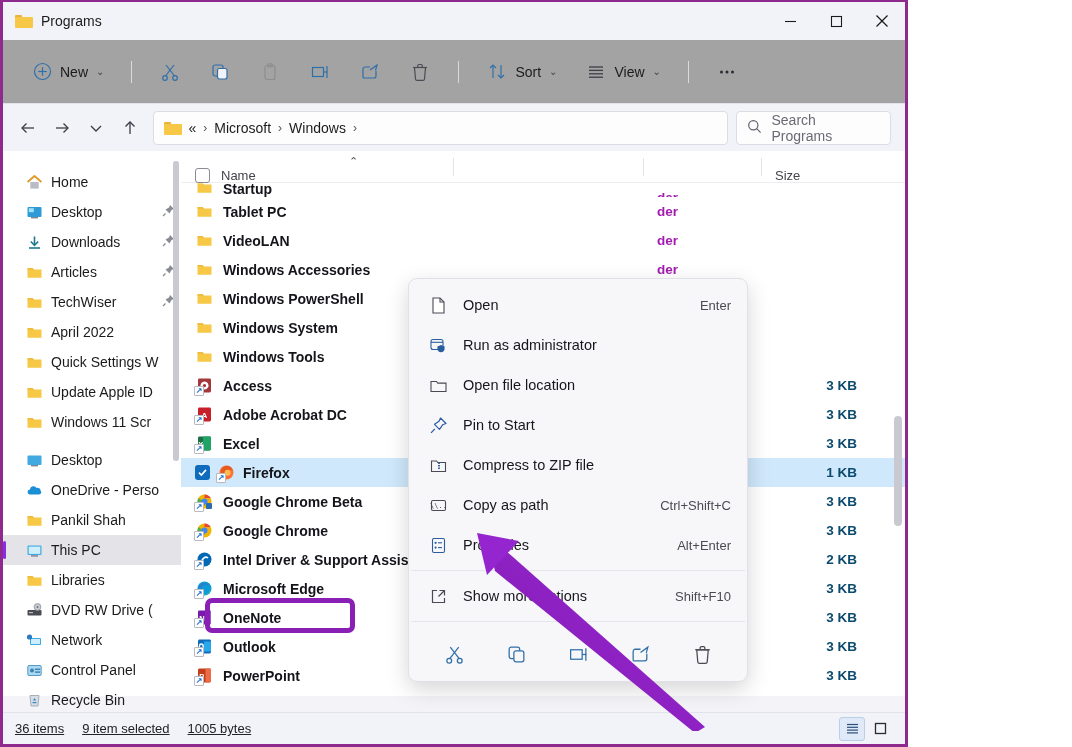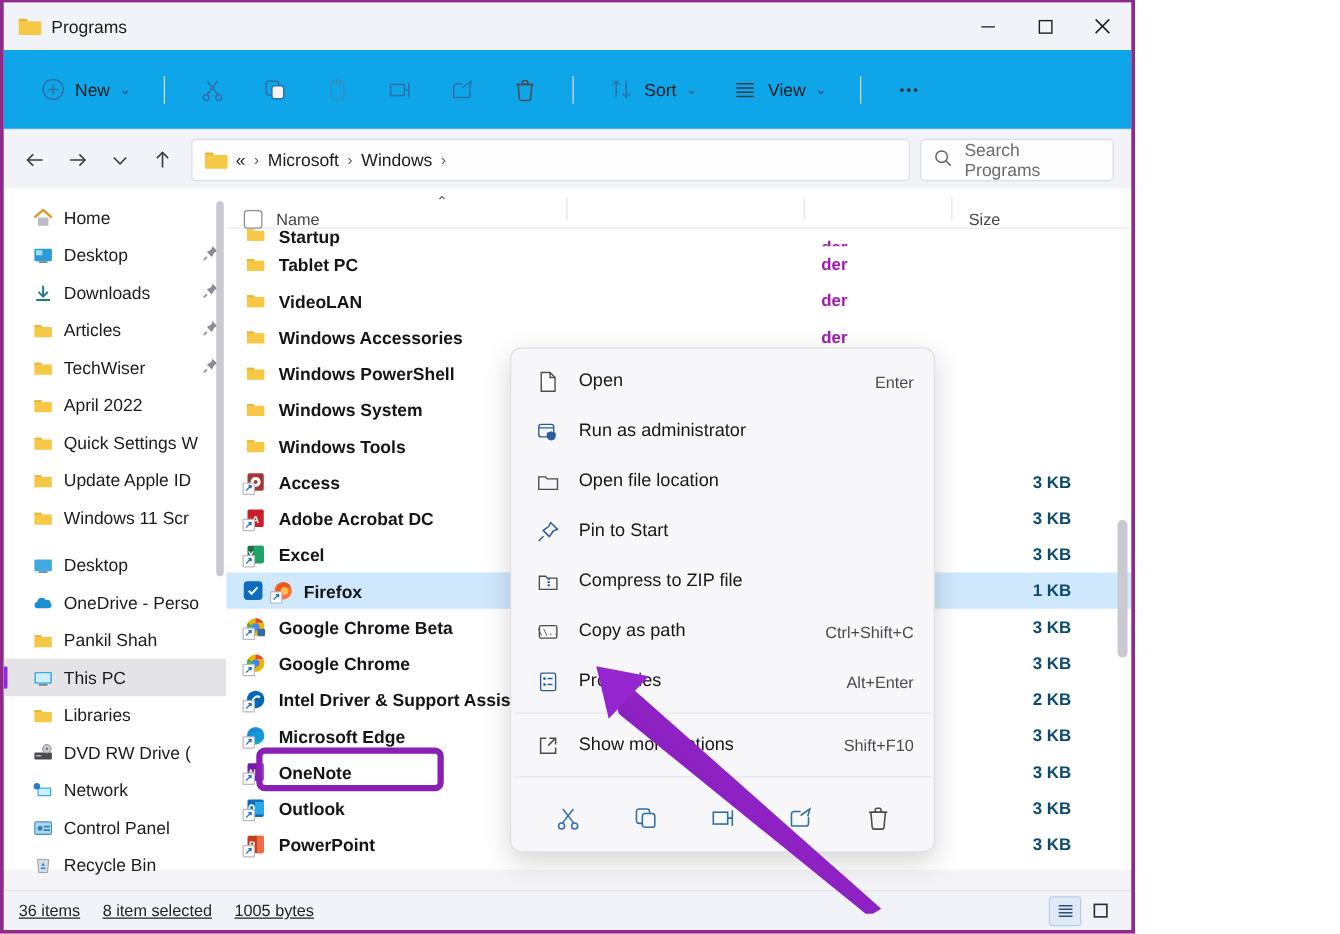--- a/index.html
+++ b/index.html
@@ -40,21 +40,21 @@
     background:#f5c council; background:#f6c846; border-radius:1px;
   }
   #title-text { font-size: 14px; color: #1b1b1b; }
   #win-controls { position:absolute; right:0; top:0; height:38px; display:flex; }
   .wc { width: 46px; height: 38px; display:flex; align-items:center; justify-content:center; font-size: 13px; color:#1b1b1b; }
   .wc svg { display:block; }
 
   
   #toolbar {
     height: 64px;
-    background: #0ea5e9;
+    background: #a3a3a3;
     display:flex; align-items:center;
     padding-left: 18px;
     gap: 8px;
     border-bottom: 1px solid #e2e2ea;
   }
   .tb-btn {
     height: 36px; display:flex; align-items:center; gap:7px;
     padding: 0 10px; border-radius: 5px; color:#1b1b1b; font-size:14px;
     white-space: nowrap;
   }
@@ -85,21 +85,21 @@
     height: 34px; background:#fdfdfe; border:1px solid #dcdce4; border-radius:4px;
     display:flex; align-items:center; padding: 0 10px; gap: 10px;
     font-size: 14px; color:#6a6a72;
   }
 
   
   #body { display:flex; height: 545px; background:#ffffff; position:relative; }
 
   
   #sidebar {
-    width: 178px; background:#ffffff; padding-top: 8px; position:relative;
+    width: 178px; background:#ffffff; padding-top: 16px; position:relative;
     flex: 0 0 178px;
   }
   .side-item {
     height: 30px; display:flex; align-items:center; gap:8px;
     padding-left: 22px; padding-right: 6px; font-size:14px; color:#1b1b1b;
     position: relative; white-space:nowrap;
   }
   .side-item.sel { background:#e4e4e8; }
   .side-item.sel::before{
     content:""; position:absolute; left:0; top:6px; bottom:6px; width:3px;
@@ -1106,21 +1106,21 @@
         </linearGradient>
       </defs>
       <path d="M232 196 L40 26 L14 4 L22 40 L222 202 Z" fill="url(#ag)"></path>
       <path d="M4 2 L46 10 L14 44 Z" fill="#9526cf"></path>
     </svg>
 
   </div>
 
   <div id="statusbar">
     <span>36 items</span>
-    <span>8 item selected</span>
+    <span>9 item selected</span>
     <span>1005 bytes</span>
     <span id="status-right">
       <span class="vbtn active">
         <svg width="15" height="15" viewBox="0 0 15 15">
             <line x1="2" y1="3.5" x2="13" y2="3.5" stroke="#2b4f7a" stroke-width="1.2"></line>
             <line x1="2" y1="6.3" x2="13" y2="6.3" stroke="#2b4f7a" stroke-width="1.2"></line>
             <line x1="2" y1="9.1" x2="13" y2="9.1" stroke="#2b4f7a" stroke-width="1.2"></line>
             <line x1="2" y1="11.9" x2="13" y2="11.9" stroke="#2b4f7a" stroke-width="1.2"></line>
           </svg>
       </span>

